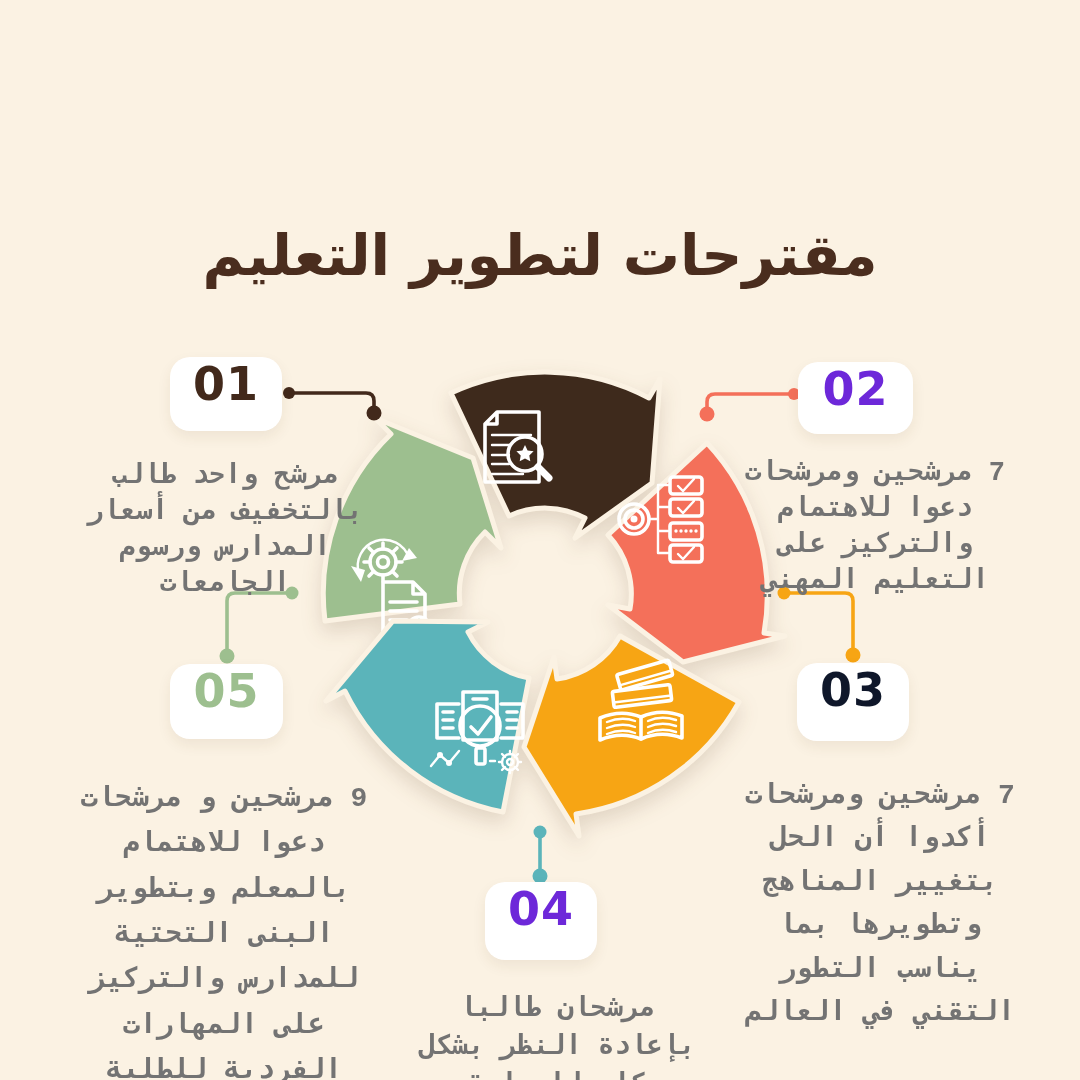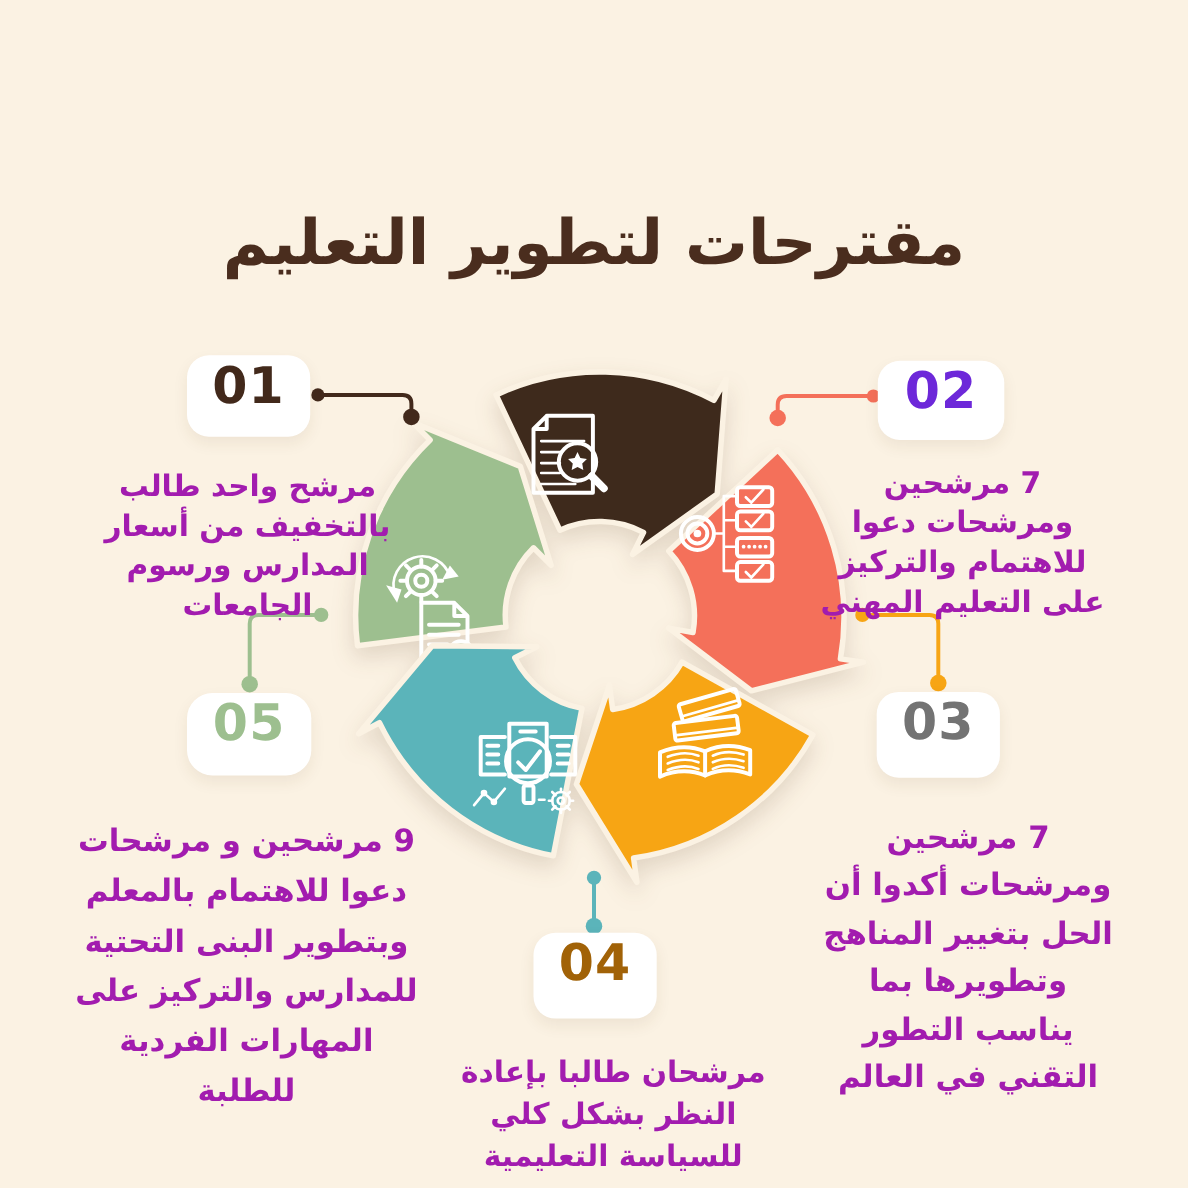--- a/index.html
+++ b/index.html
@@ -1,43 +1,43 @@
 <!DOCTYPE html>
 <html lang="ar"><head>
 <meta charset="utf-8">
 <style>
   html,body{margin:0;padding:0;}
   body{
     width:1080px;height:1080px;position:relative;overflow:hidden;
     background:#FBF2E3;
     font-family:"DejaVu Sans","Liberation Sans",sans-serif;
   }
-  .stage{position:absolute;inset:0;}
+  .stage{position:absolute;inset:0;margin-top:34px;}
   .title{
     position:absolute;top:150px;left:0;right:0;
     text-align:center;direction:rtl;
     font-size:57px;font-weight:bold;color:#4A2D1E;letter-spacing:-1px;
   }
   
   .badge{
     position:absolute;background:#FFFFFF;border-radius:20px;
     display:flex;justify-content:center;
     box-shadow:0 6px 14px rgba(90,60,30,.08);
   }
   .badge span{font-size:46px;font-weight:bold;letter-spacing:1px;}
   .b01{left:170px;top:323px;width:112px;height:74px;}
   .b02{left:798px;top:328px;width:115px;height:72px;}
   .b03{left:797px;top:629px;width:112px;height:78px;}
   .b04{left:485px;top:848px;width:112px;height:78px;}
-  .b05{left:170px;top:630px;width:113px;height:75px;border-radius:23px;}
-  .n1{color:#42291B}.n2{color:#6d28d9}.n3{color:#737373}.n4{color:#a16207}.n5{color:#9DBF8F}
+  .b05{left:170px;top:630px;width:113px;height:75px;}
+  .n1{color:#42291B}.n2{color:#6d28d9}.n3{color:#0f172a}.n4{color:#6d28d9}.n5{color:#9DBF8F}
   
   .desc{
     position:absolute;direction:rtl;text-align:center;
-    color:#a21caf;font-weight:bold;
+    color:#737373;font-weight:bold;font-family:Liberation Mono, monospace;
   }
   .t01{left:75px;top:398px;width:300px;font-size:27px;line-height:1.33;}
   .t02{left:735px;top:395px;width:280px;font-size:27px;line-height:1.33;}
   .t03{left:742px;top:712px;width:276px;font-size:28px;line-height:1.55;}
   .t04{left:410px;top:930px;width:295px;font-size:27px;line-height:1.4;}
   .t05{left:62px;top:714px;width:324px;font-size:28px;line-height:1.62;}
   
   .ring{
     position:absolute;left:285px;top:300px;width:520px;height:520px;
     filter:drop-shadow(0 9px 10px rgba(80,50,20,.15));

